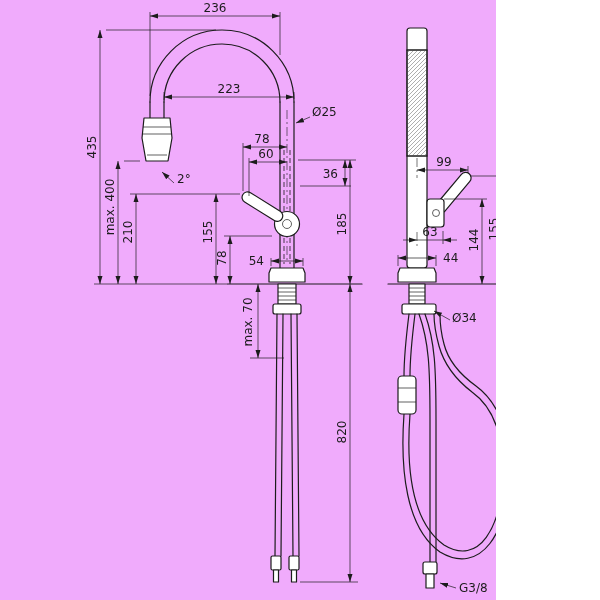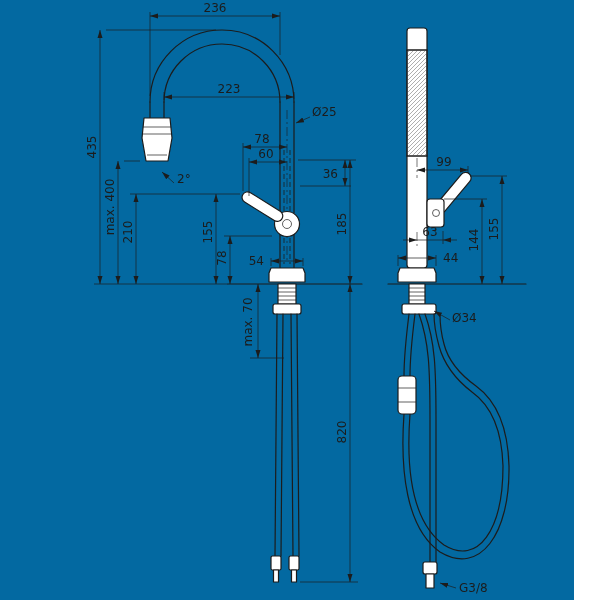--- a/index.html
+++ b/index.html
@@ -1,16 +1,16 @@
 <!DOCTYPE html>
 <html><head>
 <meta charset="utf-8">
 <style>
   html,body{margin:0;padding:0;background:#ffffff;}
-  .page{width:574px;height:600px;background:#0369a1;position:relative;overflow:hidden;}
+  .page{width:496px;height:600px;background:#f0abfc;position:relative;overflow:hidden;}
   svg{display:block;}
   .obj{stroke:#1c1c1c;stroke-width:1.2;fill:none;stroke-linejoin:round;stroke-linecap:round;}
   .objf{stroke:#1c1c1c;stroke-width:1.2;fill:#ffffff;stroke-linejoin:round;}
   .thin{stroke:#1c1c1c;stroke-width:0.7;fill:none;}
   .dim{stroke:#1c1c1c;stroke-width:0.7;fill:none;}
   .dash{stroke:#1c1c1c;stroke-width:0.8;fill:none;stroke-dasharray:5 3;}
   .cline{stroke:#1c1c1c;stroke-width:0.6;fill:none;stroke-dasharray:9 3 2 3;}
   text{font-family:"DejaVu Sans","Liberation Sans",sans-serif;font-size:12px;fill:#1c1c1c;}
 </style>
 </head>

